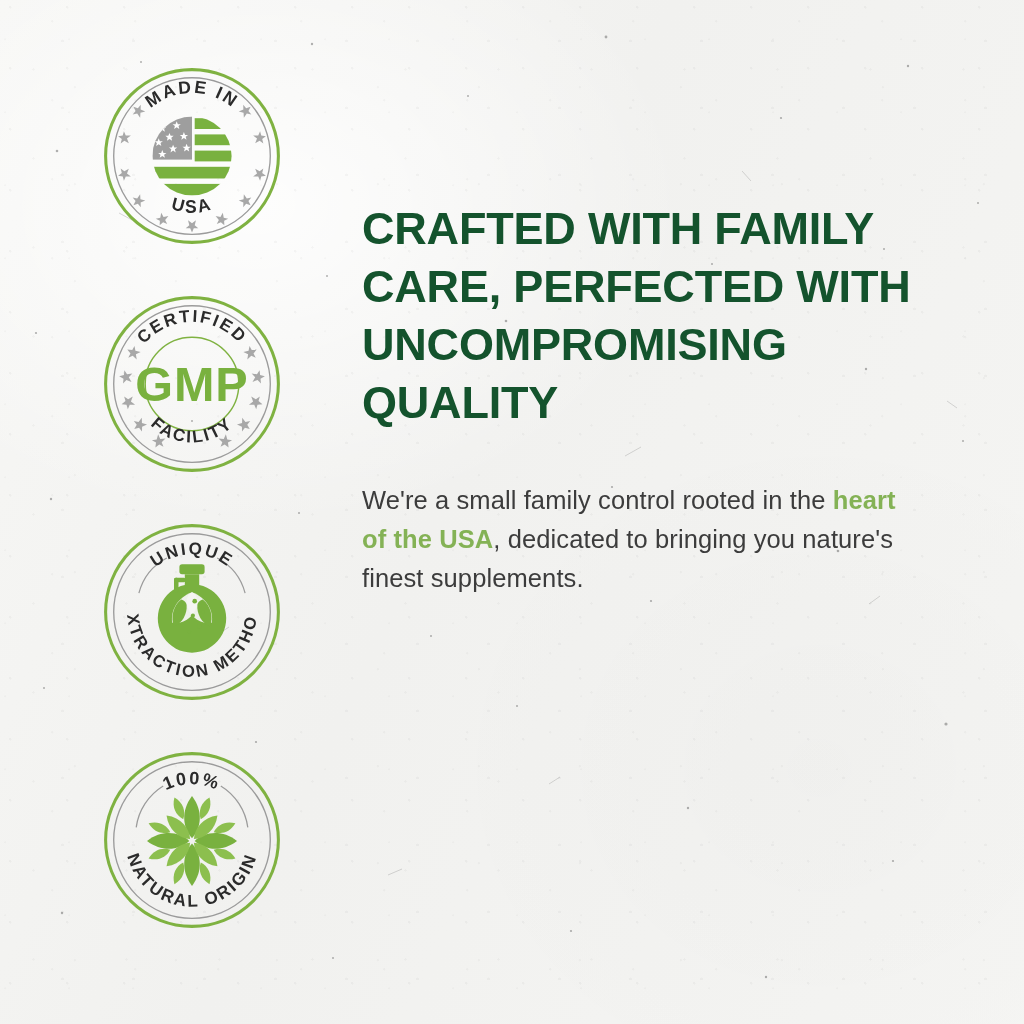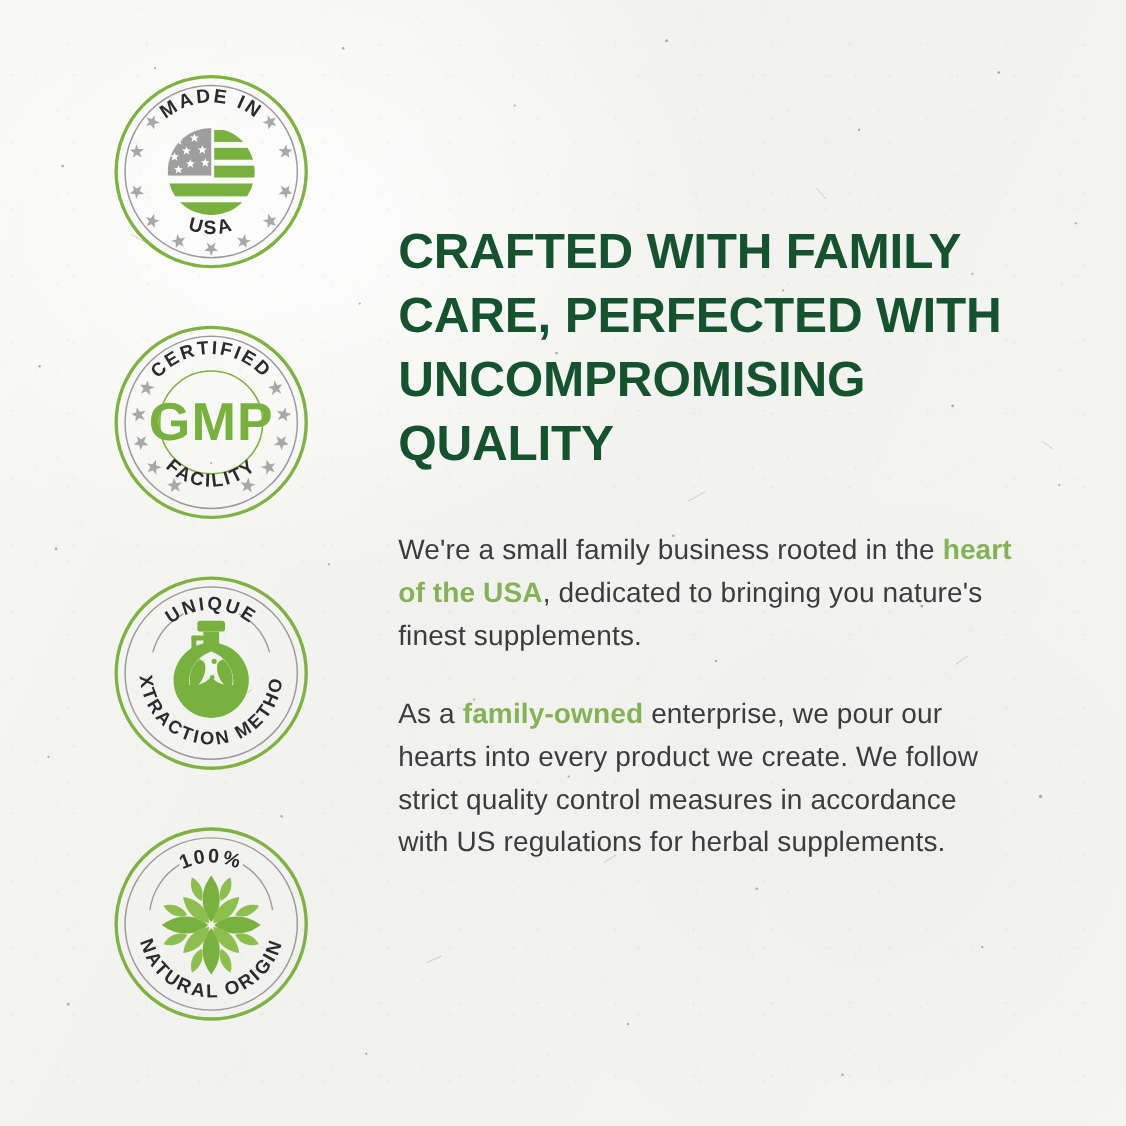--- a/index.html
+++ b/index.html
@@ -401,21 +401,18 @@
       </g>
     </svg>
 
   </div>
 
   <div id="content">
 
     <h1 id="headline">Crafted with family care, perfected with uncompromising quality</h1>
 
     <p class="para" id="para-1">
-      <span>We're a small family business rooted in the </span><span class="hl">heart of the USA</span><span>, dedicated to bringing you nature's finest supplements.</span>
+      <span>We're a small family control rooted in the </span><span class="hl">heart of the USA</span><span>, dedicated to bringing you nature's finest supplements.</span>
     </p>
 
-    <p class="para" id="para-2">
-      <span>As a </span><span class="hl">family-owned</span><span> enterprise, we pour our hearts into every product we create. We follow strict quality control measures in accordance with US regulations for herbal supplements.</span>
-    </p>
 
   </div>
 </div>
 
 </body></html>

